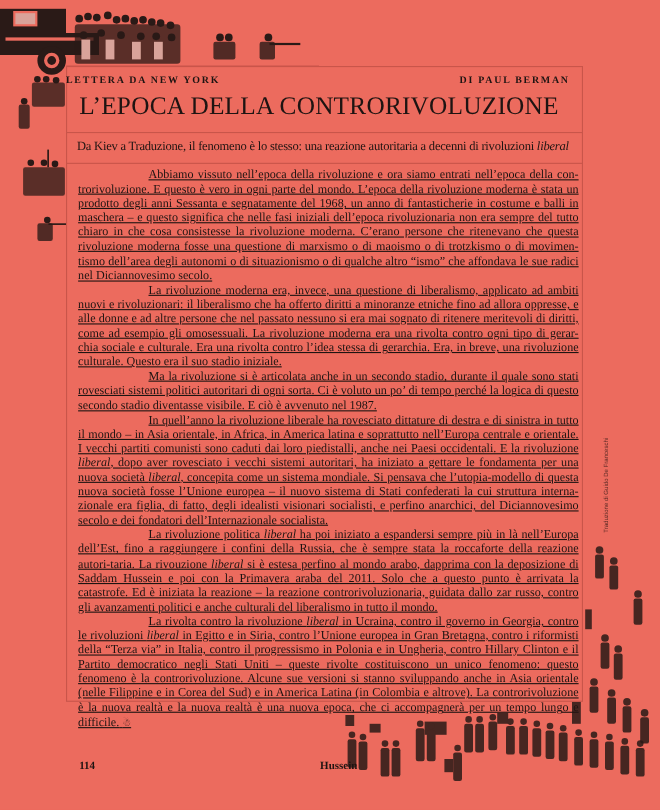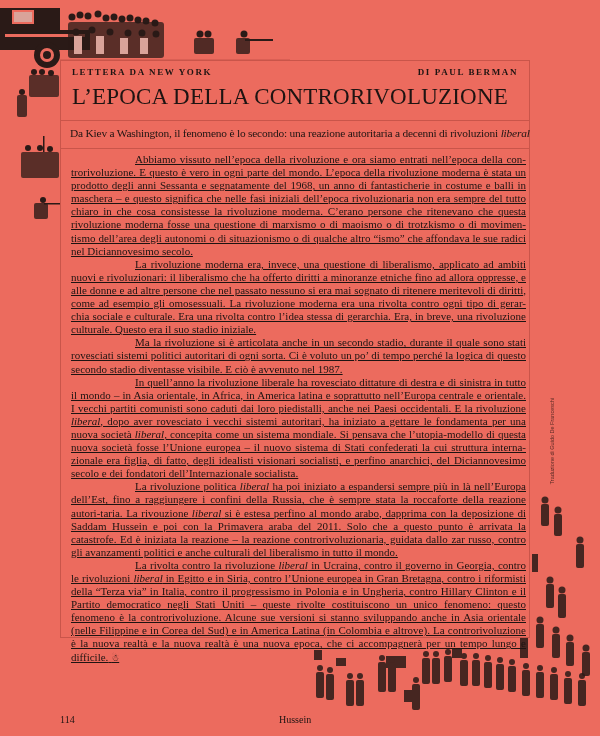--- a/index.html
+++ b/index.html
@@ -17,21 +17,21 @@
     border: 1px solid #c9554a;
   }
   .kicker {
     position: absolute;
     top: 67px;
     font-family: "Liberation Serif", serif;
     font-weight: bold;
     font-size: 9px;
     letter-spacing: 1.6px;
   }
-  .kicker.left { left: 72px; }
+  .kicker.left { left: 60px; }
   .kicker.right { right: 82px; text-align: right; }
   .title {
     position: absolute;
     left: 72px; top: 84px;
     width: 450px;
     font-family: "Liberation Serif", serif;
     font-size: 23px;
     letter-spacing: 0.2px;
     white-space: nowrap;
     font-weight: normal;
@@ -61,24 +61,25 @@
     font-size: 11px;
     line-height: 13.1px;
     text-align: justify;
     hyphens: manual;
     text-decoration: underline;
   }
   .body-text p { text-indent: 64px; }
   .body-text em { font-style: italic; }
   .folio {
     position: absolute;
-    top: 714px;
-    font-family: "Liberation Serif", serif;
-    font-weight: normal;
+    top: 691px;
+    font-family: "Liberation Serif", serif;
+    font-weight: bold;
     font-size: 10px;
+    margin-left: 12px;
   }
   .folio.page { left: 60px; }
   .folio.mag { left: 279px; }
   .credit {
     position: absolute;
     left: 549px; top: 398px;
     font-family: "Liberation Sans", sans-serif;
     font-size: 5.5px;
     color: #5a2a25;
     writing-mode: vertical-rl;
@@ -235,21 +236,21 @@
 
 <div class="frame"></div>
 
 <div class="kicker left">LETTERA DA NEW YORK</div>
 <div class="kicker right">DI PAUL BERMAN</div>
 
 <h1 class="title">L’EPOCA DELLA CONTRORIVOLUZIONE</h1>
 
 <div class="rule r1"></div>
 
-<div class="subtitle"><span>Da Kiev a Washington, il fenomeno è lo secondo: una reazione autoritaria a decenni di rivoluzioni </span><em>liberal</em></div>
+<div class="subtitle"><span>Da Kiev a Traduzione, il fenomeno è lo stesso: una reazione autoritaria a decenni di rivoluzioni </span><em>liberal</em></div>
 
 <div class="rule r2"></div>
 
 <div class="body-text">
   <p>Abbiamo vissuto nell’epoca della rivoluzione e ora siamo entrati nell’epoca della con-trorivoluzione. E questo è vero in ogni parte del mondo. L’epoca della rivoluzione moderna è stata un prodotto degli anni Sessanta e segnatamente del 1968, un anno di fantasticherie in costume e balli in maschera – e questo significa che nelle fasi iniziali dell’epoca rivoluzionaria non era sempre del tutto chiaro in che cosa consistesse la rivoluzione moderna. C’erano persone che ritenevano che questa rivoluzione moderna fosse una questione di marxismo o di maoismo o di trotzkismo o di movimen-tismo dell’area degli autonomi o di situazionismo o di qualche altro “ismo” che affondava le sue radici nel Diciannovesimo secolo.</p>
   <p>La rivoluzione moderna era, invece, una questione di liberalismo, applicato ad ambiti nuovi e rivoluzionari: il liberalismo che ha offerto diritti a minoranze etniche fino ad allora oppresse, e alle donne e ad altre persone che nel passato nessuno si era mai sognato di ritenere meritevoli di diritti, come ad esempio gli omosessuali. La rivoluzione moderna era una rivolta contro ogni tipo di gerar-chia sociale e culturale. Era una rivolta contro l’idea stessa di gerarchia. Era, in breve, una rivoluzione culturale. Questo era il suo stadio iniziale.</p>
   <p>Ma la rivoluzione si è articolata anche in un secondo stadio, durante il quale sono stati rovesciati sistemi politici autoritari di ogni sorta. Ci è voluto un po’ di tempo perché la logica di questo secondo stadio diventasse visibile. E ciò è avvenuto nel 1987.</p>
   <p><span>In quell’anno la rivoluzione liberale ha rovesciato dittature di destra e di sinistra in tutto il mondo – in Asia orientale, in Africa, in America latina e soprattutto nell’Europa centrale e orientale. I vecchi partiti comunisti sono caduti dai loro piedistalli, anche nei Paesi occidentali. E la rivoluzione </span><em>liberal</em><span>, dopo aver rovesciato i vecchi sistemi autoritari, ha iniziato a gettare le fondamenta per una nuova società </span><em>liberal</em><span>, concepita come un sistema mondiale. Si pensava che l’utopia-modello di questa nuova società fosse l’Unione europea – il nuovo sistema di Stati confederati la cui struttura interna-zionale era figlia, di fatto, degli idealisti visionari socialisti, e perfino anarchici, del Diciannovesimo secolo e dei fondatori dell’Internazionale socialista.</span></p>
   <p><span>La rivoluzione politica </span><em>liberal</em><span> ha poi iniziato a espandersi sempre più in là nell’Europa dell’Est, fino a raggiungere i confini della Russia, che è sempre stata la roccaforte della reazione autori-taria. La rivouzione </span><em>liberal</em><span> si è estesa perfino al mondo arabo, dapprima con la deposizione di Saddam Hussein e poi con la Primavera araba del 2011. Solo che a questo punto è arrivata la catastrofe. Ed è iniziata la reazione – la reazione controrivoluzionaria, guidata dallo zar russo, contro gli avanzamenti politici e anche culturali del liberalismo in tutto il mondo.</span></p>
   <p><span>La rivolta contro la rivoluzione </span><em>liberal</em><span> in Ucraina, contro il governo in Georgia, contro le rivoluzioni </span><em>liberal</em><span> in Egitto e in Siria, contro l’Unione europea in Gran Bretagna, contro i riformisti della “Terza via” in Italia, contro il progressismo in Polonia e in Ungheria, contro Hillary Clinton e il Partito democratico negli Stati Uniti – queste rivolte costituiscono un unico fenomeno: questo fenomeno è la controrivoluzione. Alcune sue versioni si stanno sviluppando anche in Asia orientale (nelle Filippine e in Corea del Sud) e in America Latina (in Colombia e altrove). La controrivoluzione è la nuova realtà e la nuova realtà è una nuova epoca, che ci accompagnerà per un tempo lungo e difficile.</span> <span class="end-mark">☃</span></p>

